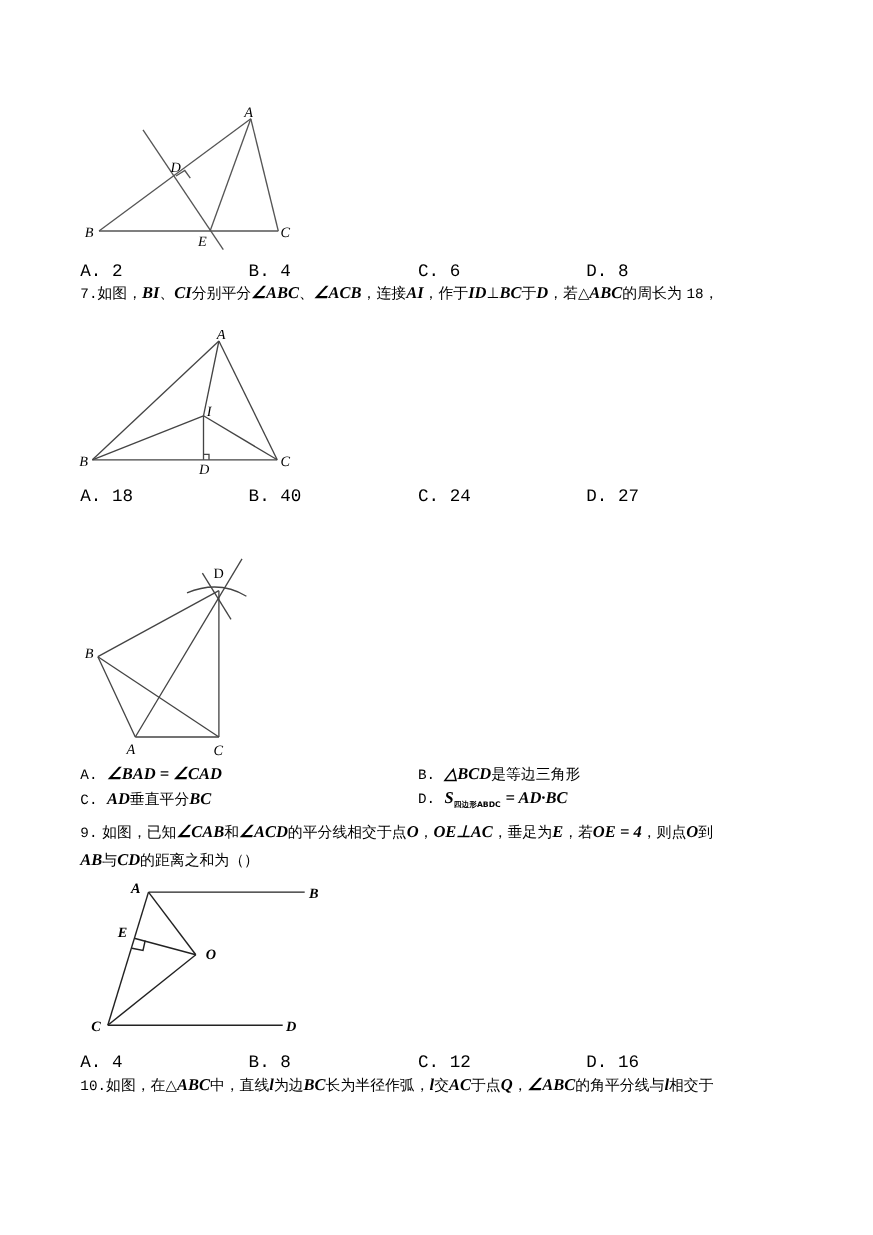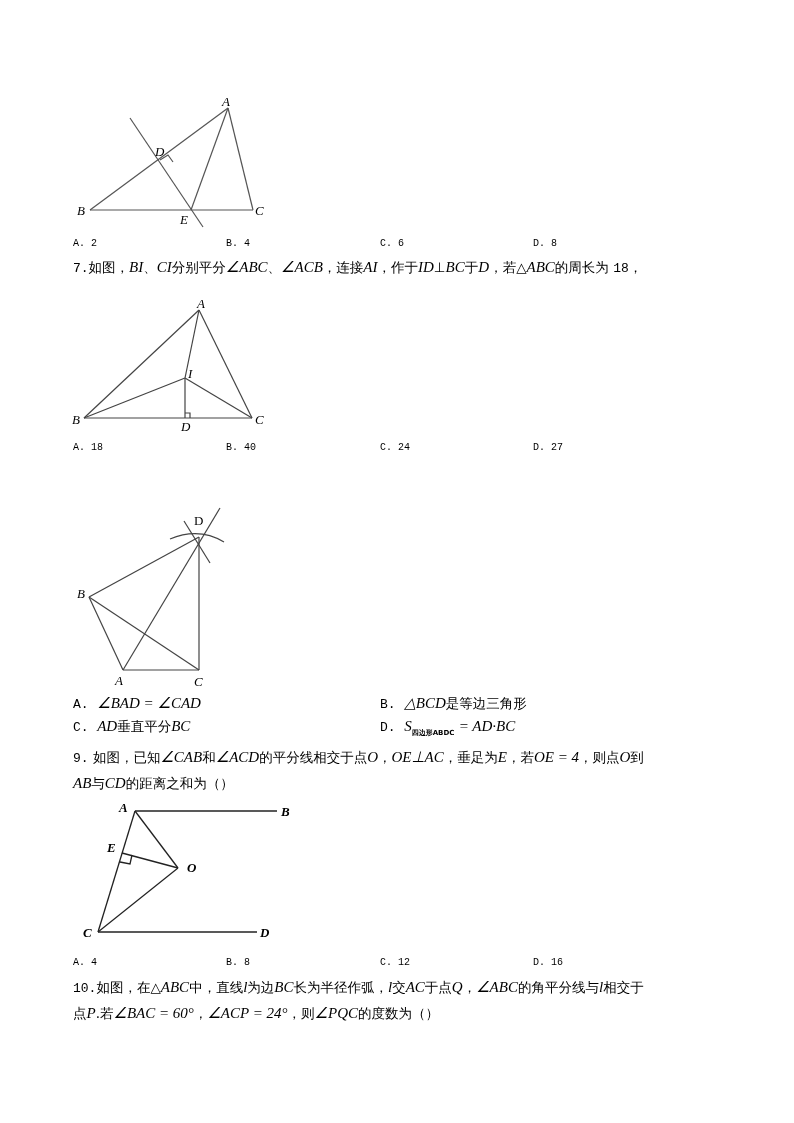--- a/index.html
+++ b/index.html
@@ -1,21 +1,21 @@
 <!DOCTYPE html>
 <html><head>
 <meta charset="utf-8">
 <style>
   html, body { margin: 0; padding: 0; background: #ffffff; }
   body { width: 794px; height: 1123px; position: relative; overflow: hidden;
          font-family: "DejaVu Sans", sans-serif; color: #000; }
   .abs { position: absolute; }
-  .opt { position: absolute; font-family: "Liberation Mono", "DejaVu Sans Mono", monospace; font-size: 10px; }
+  .opt { position: absolute; font-family: "Liberation Mono", "DejaVu Sans Mono", monospace; font-size: 16px; }
   .q { position: absolute; left: 73px; width: 650px; font-size: 13.5px; line-height: 24px; }
-  .m { font-family: "Liberation Serif", serif; font-weight: normal; font-style: italic; font-size: 15px; }
+  .m { font-family: "Liberation Serif", serif; font-weight: bold; font-style: italic; font-size: 15px; }
   .n { font-family: "Liberation Mono", monospace; font-size: 13px; }
   svg text { font-family: "Liberation Serif", serif; font-style: italic; font-size: 13px; }
   svg text.bi { font-weight: bold; }
   .fig { position: absolute; }
 </style>
 </head>
 <body>
 
 <svg class="fig" style="left:60px;top:90px" width="220" height="145" viewBox="0 0 220 145">
   <g stroke="#555" stroke-width="1.2" fill="none">
@@ -137,16 +137,13 @@
   <div class="opt" style="left:73px;top:957px"><span>A.</span> <span>4</span></div>
   <div class="opt" style="left:226px;top:957px"><span>B.</span> <span>8</span></div>
   <div class="opt" style="left:380px;top:957px"><span>C.</span> <span>12</span></div>
   <div class="opt" style="left:533px;top:957px"><span>D.</span> <span>16</span></div>
 </div>
 
 <div class="q" style="top:975px">
   <div>
     <span class="n">10.</span><span>如图，在△</span><span class="m">ABC</span><span>中，直线</span><span class="m">l</span><span>为边</span><span class="m">BC</span><span>长为半径作弧，</span><span class="m">l</span><span>交</span><span class="m">AC</span><span>于点</span><span class="m">Q</span><span>，</span><span class="m">∠ABC</span><span>的角平分线与</span><span class="m">l</span><span>相交于</span>
   </div>
-  <div>
-    <span>点</span><span class="m">P</span><span>.若</span><span class="m">∠BAC = 60°</span><span>，</span><span class="m">∠ACP = 24°</span><span>，则</span><span class="m">∠PQC</span><span>的度数为（）</span>
-  </div>
 </div>
 
 </body></html>

